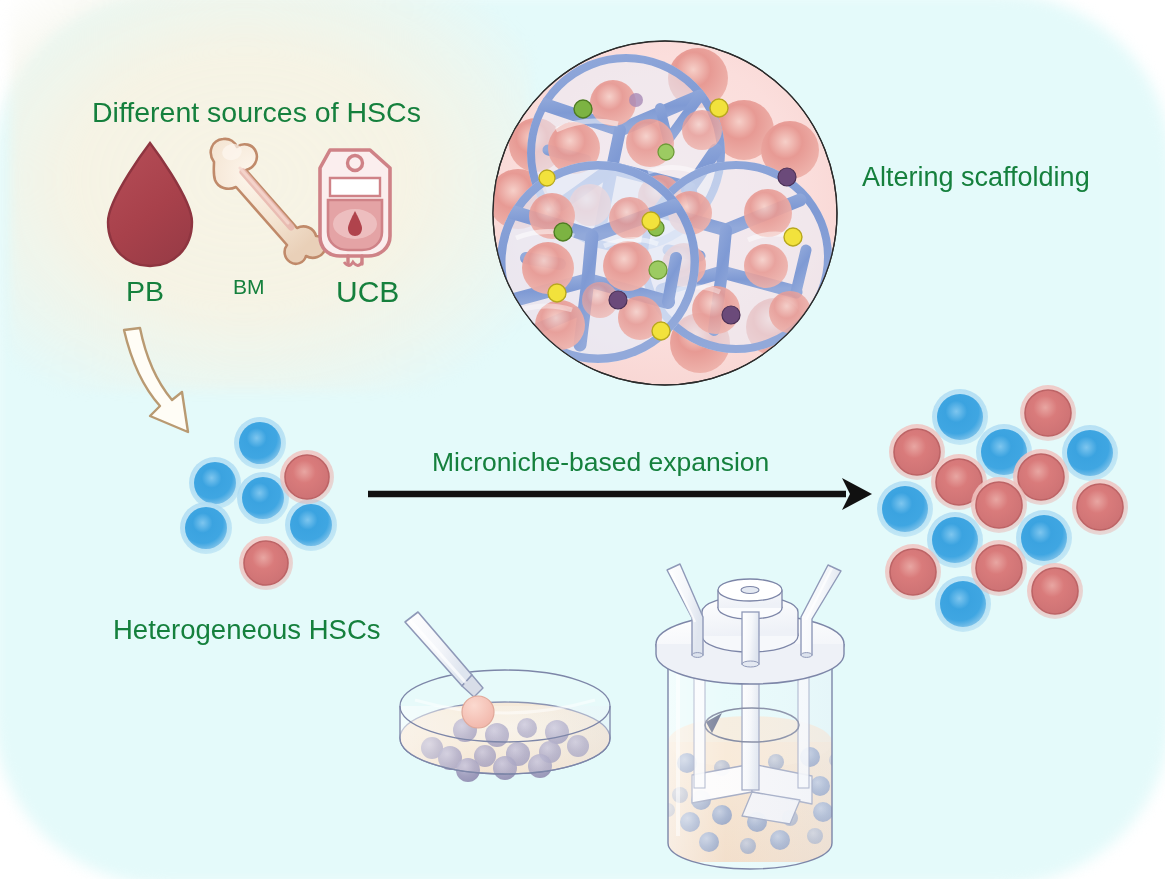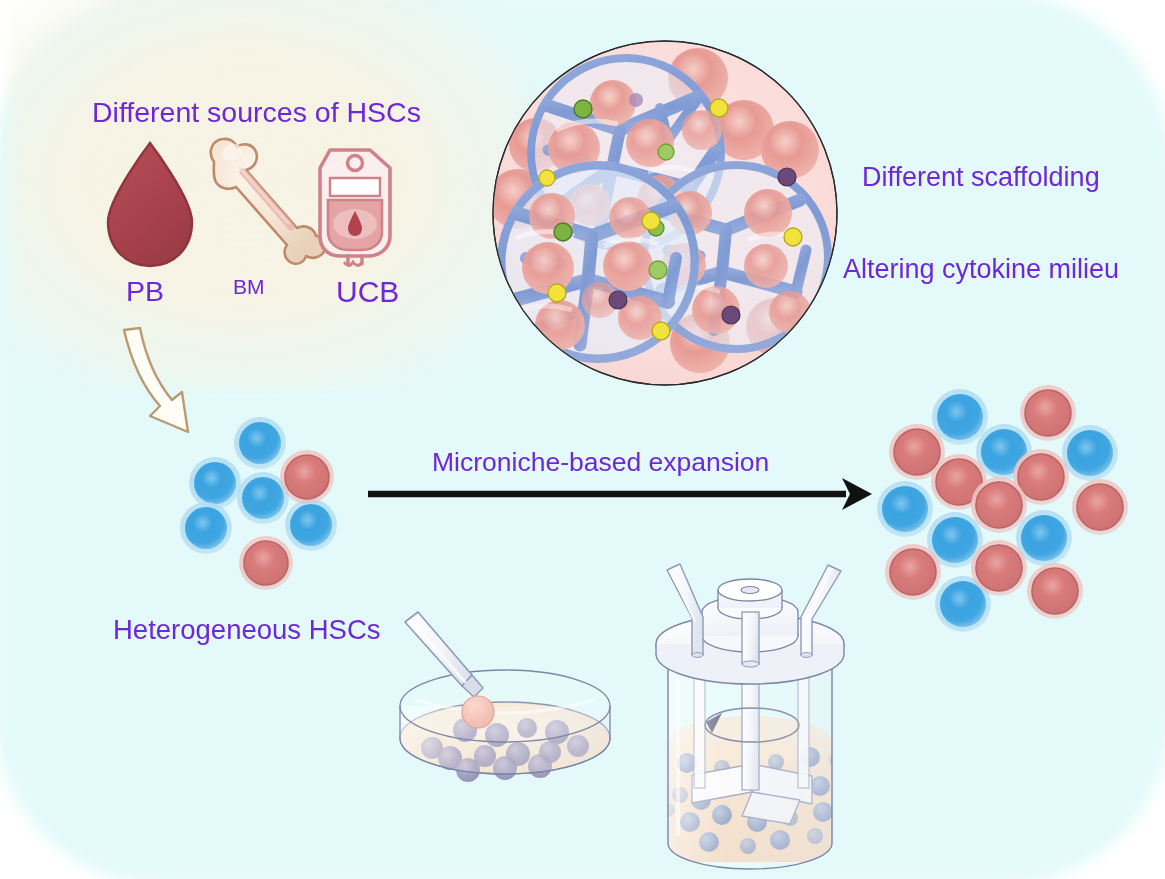--- a/index.html
+++ b/index.html
@@ -35,21 +35,21 @@
     position: absolute;
     left: 10px; top: -30px;
     width: 520px; height: 420px;
     background: radial-gradient(ellipse at 45% 50%, rgba(247,243,228,0.97) 0%, rgba(247,242,226,0.9) 42%, rgba(243,243,230,0.55) 66%, rgba(235,248,247,0.0) 85%);
     filter: blur(6px);
   }
 
   
   .label {
     position: absolute;
-    color: #6d28d9;
+    color: #15803d;
     white-space: nowrap;
     font-family: "Liberation Sans", sans-serif;
   }
   #lbl-sources   { left: 92px;  top: 96px;  font-size: 28.5px; }
   #lbl-pb        { left: 126px; top: 275px; font-size: 28.5px; }
   #lbl-bm        { left: 233px; top: 275px; font-size: 21px; }
   #lbl-ucb       { left: 336px; top: 275px; font-size: 30px; }
   #lbl-physical  { left: 862px; top: 162px; font-size: 27px; }
   #lbl-cytokine  { left: 843px; top: 254px; font-size: 27px; }
   #lbl-expansion { left: 432px; top: 447px; font-size: 26.5px; }
@@ -476,18 +476,17 @@
         <ellipse cx="806.5" cy="655" rx="5.5" ry="2.4" fill="#dde3ee" stroke="#8f99b8" stroke-width="1"></ellipse>
         <path d="M832 568 L806 620" fill="none" stroke="#ffffff" stroke-width="2.4" opacity="0.7"></path>
       </g>
     </g>
   </svg>
 
   <div class="label" id="lbl-sources">Different sources of HSCs</div>
   <div class="label" id="lbl-pb">PB</div>
   <div class="label" id="lbl-bm">BM</div>
   <div class="label" id="lbl-ucb">UCB</div>
-  <div class="label" id="lbl-physical">Different scaffolding</div>
-  <div class="label" id="lbl-cytokine">Altering cytokine milieu</div>
+  <div class="label" id="lbl-physical">Altering scaffolding</div>
   <div class="label" id="lbl-hetero">Heterogeneous HSCs</div>
   <div class="label" id="lbl-expansion">Microniche-based expansion</div>
 
 </div>
 
 </body></html>

